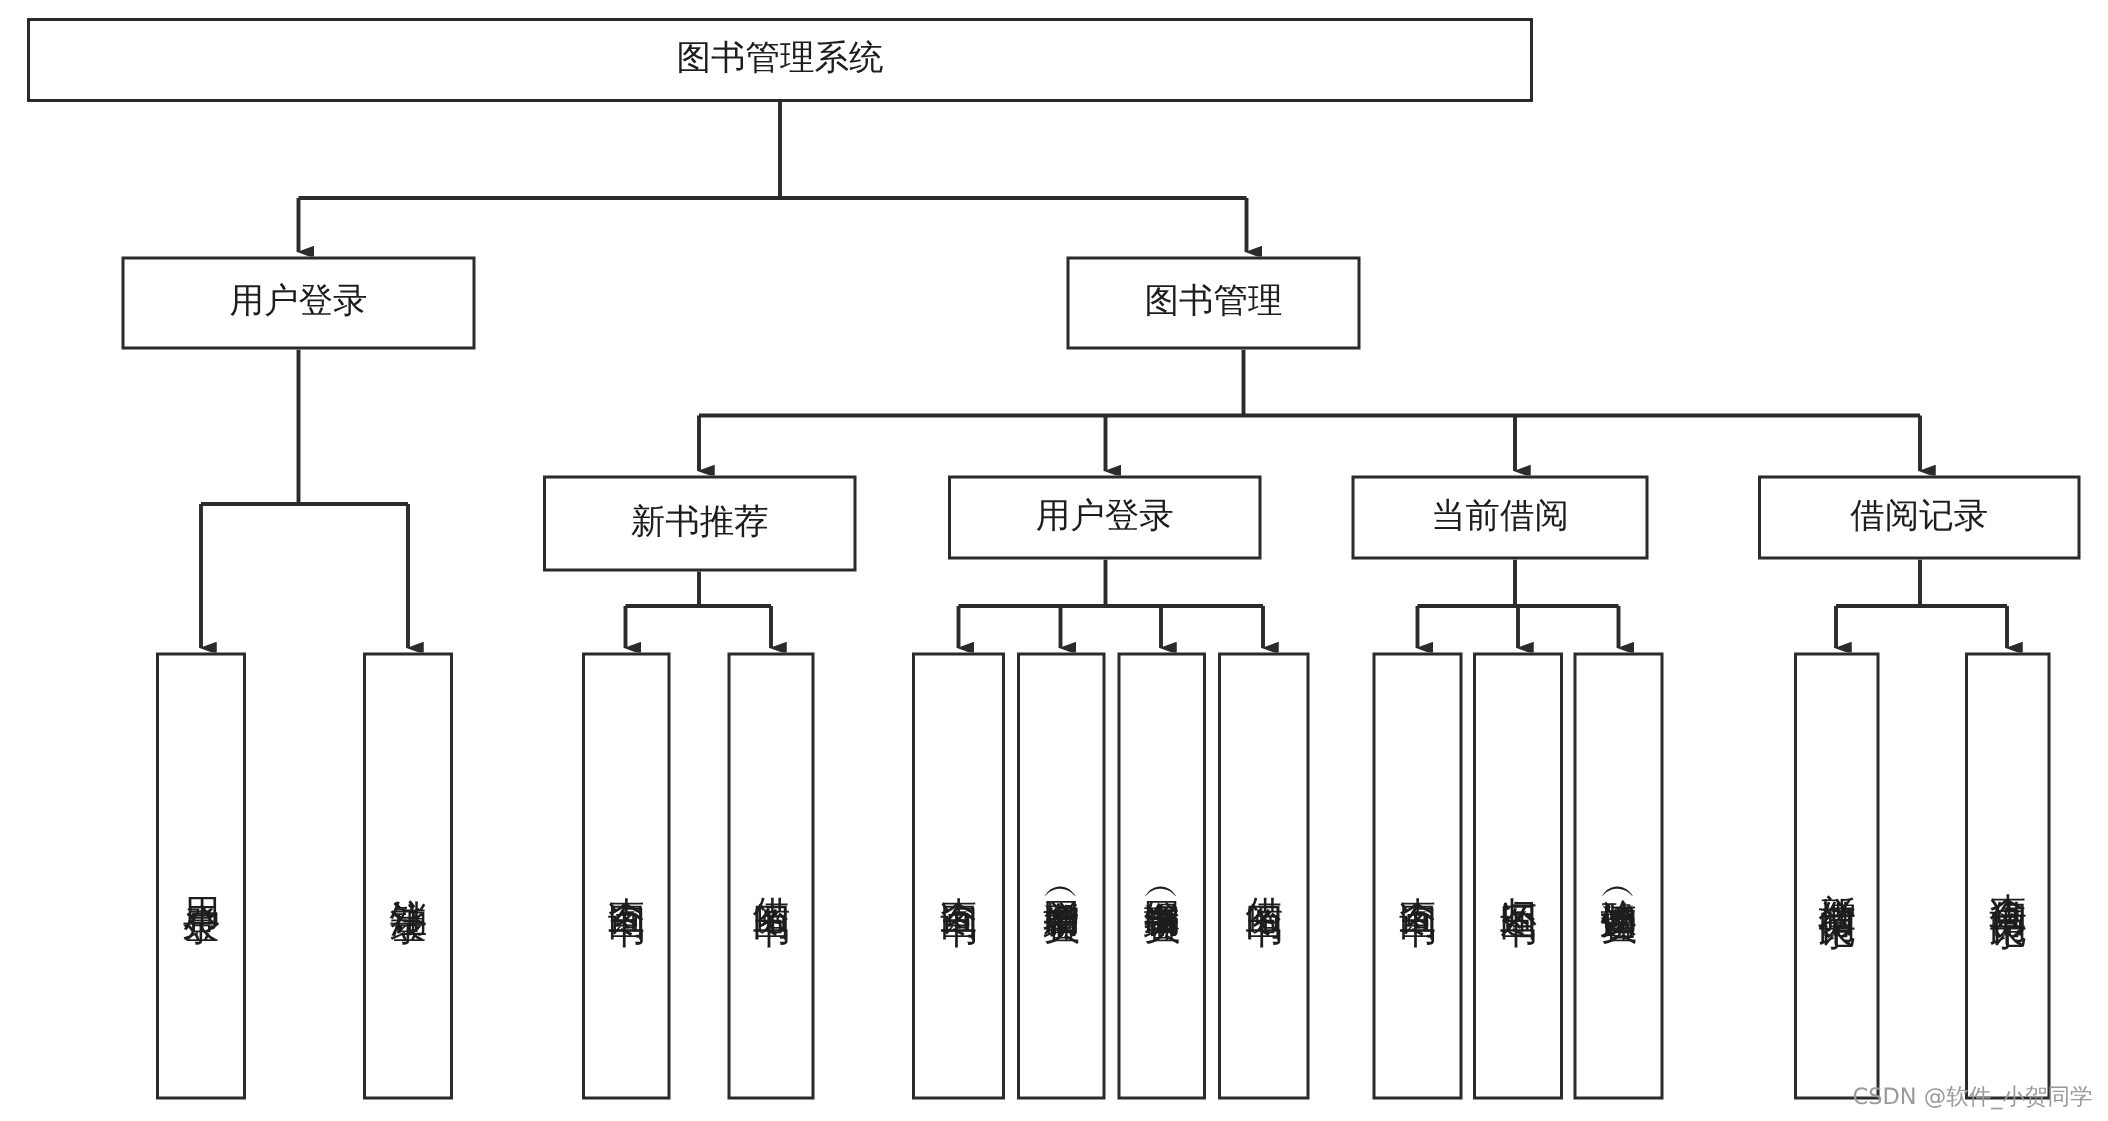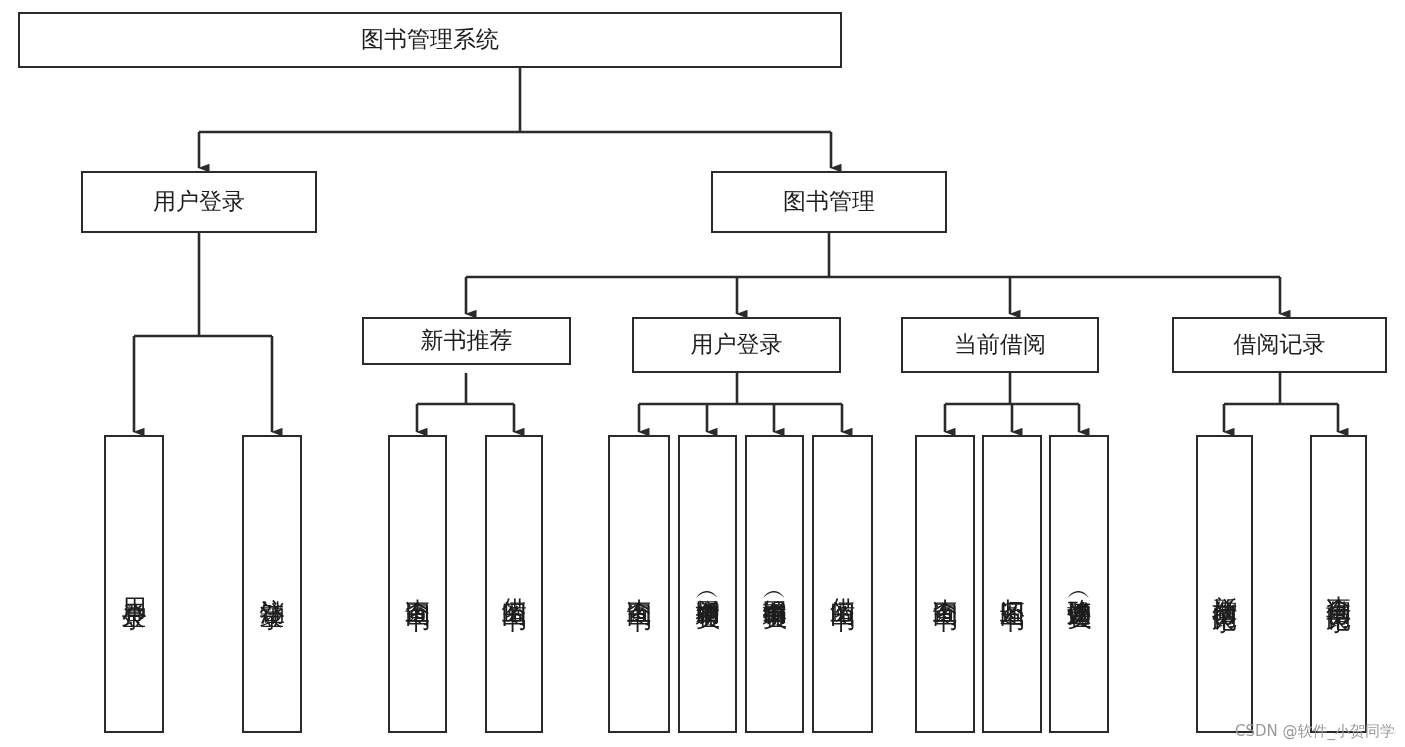--- a/index.html
+++ b/index.html
@@ -120,32 +120,32 @@
       <path d="M 1012,404 L 1012,432" marker-end="url(#arrowhead)"></path>
       <path d="M 1079,404 L 1079,432" marker-end="url(#arrowhead)"></path>
 
       <path d="M 1280,373 L 1280,404"></path>
       <path d="M 1224,404 L 1338,404"></path>
       <path d="M 1224,404 L 1224,432" marker-end="url(#arrowhead)"></path>
       <path d="M 1338,404 L 1338,432" marker-end="url(#arrowhead)"></path>
     </g>
   </svg>
 
-  <div class="node-box horizontal" style="left: 18px; top: 12px; width: 824px; height: 56px;">
+  <div class="node-box horizontal" style="left: 18px; top: 12px; width: 1004px; height: 56px;">
     <span class="node-label">图书管理系统</span>
   </div>
 
   <div class="node-box horizontal" style="left: 81px; top: 171px; width: 236px; height: 62px;">
     <span class="node-label">用户登录</span>
   </div>
-  <div class="node-box horizontal" style="left: 711px; top: 171px; width: 236px; height: 62px;">
+  <div class="node-box horizontal" style="left: 711px; top: 171px; width: 196px; height: 62px;">
     <span class="node-label">图书管理</span>
   </div>
 
-  <div class="node-box horizontal" style="left: 362px; top: 317px; width: 209px; height: 48px;">
+  <div class="node-box horizontal" style="left: 362px; top: 317px; width: 209px; height: 64px;">
     <span class="node-label">新书推荐</span>
   </div>
   <div class="node-box horizontal" style="left: 632px; top: 317px; width: 209px; height: 56px;">
     <span class="node-label">用户登录</span>
   </div>
   <div class="node-box horizontal" style="left: 901px; top: 317px; width: 198px; height: 56px;">
     <span class="node-label">当前借阅</span>
   </div>
   <div class="node-box horizontal" style="left: 1172px; top: 317px; width: 215px; height: 56px; align-items: center;">
     <span class="node-label">借阅记录</span>

